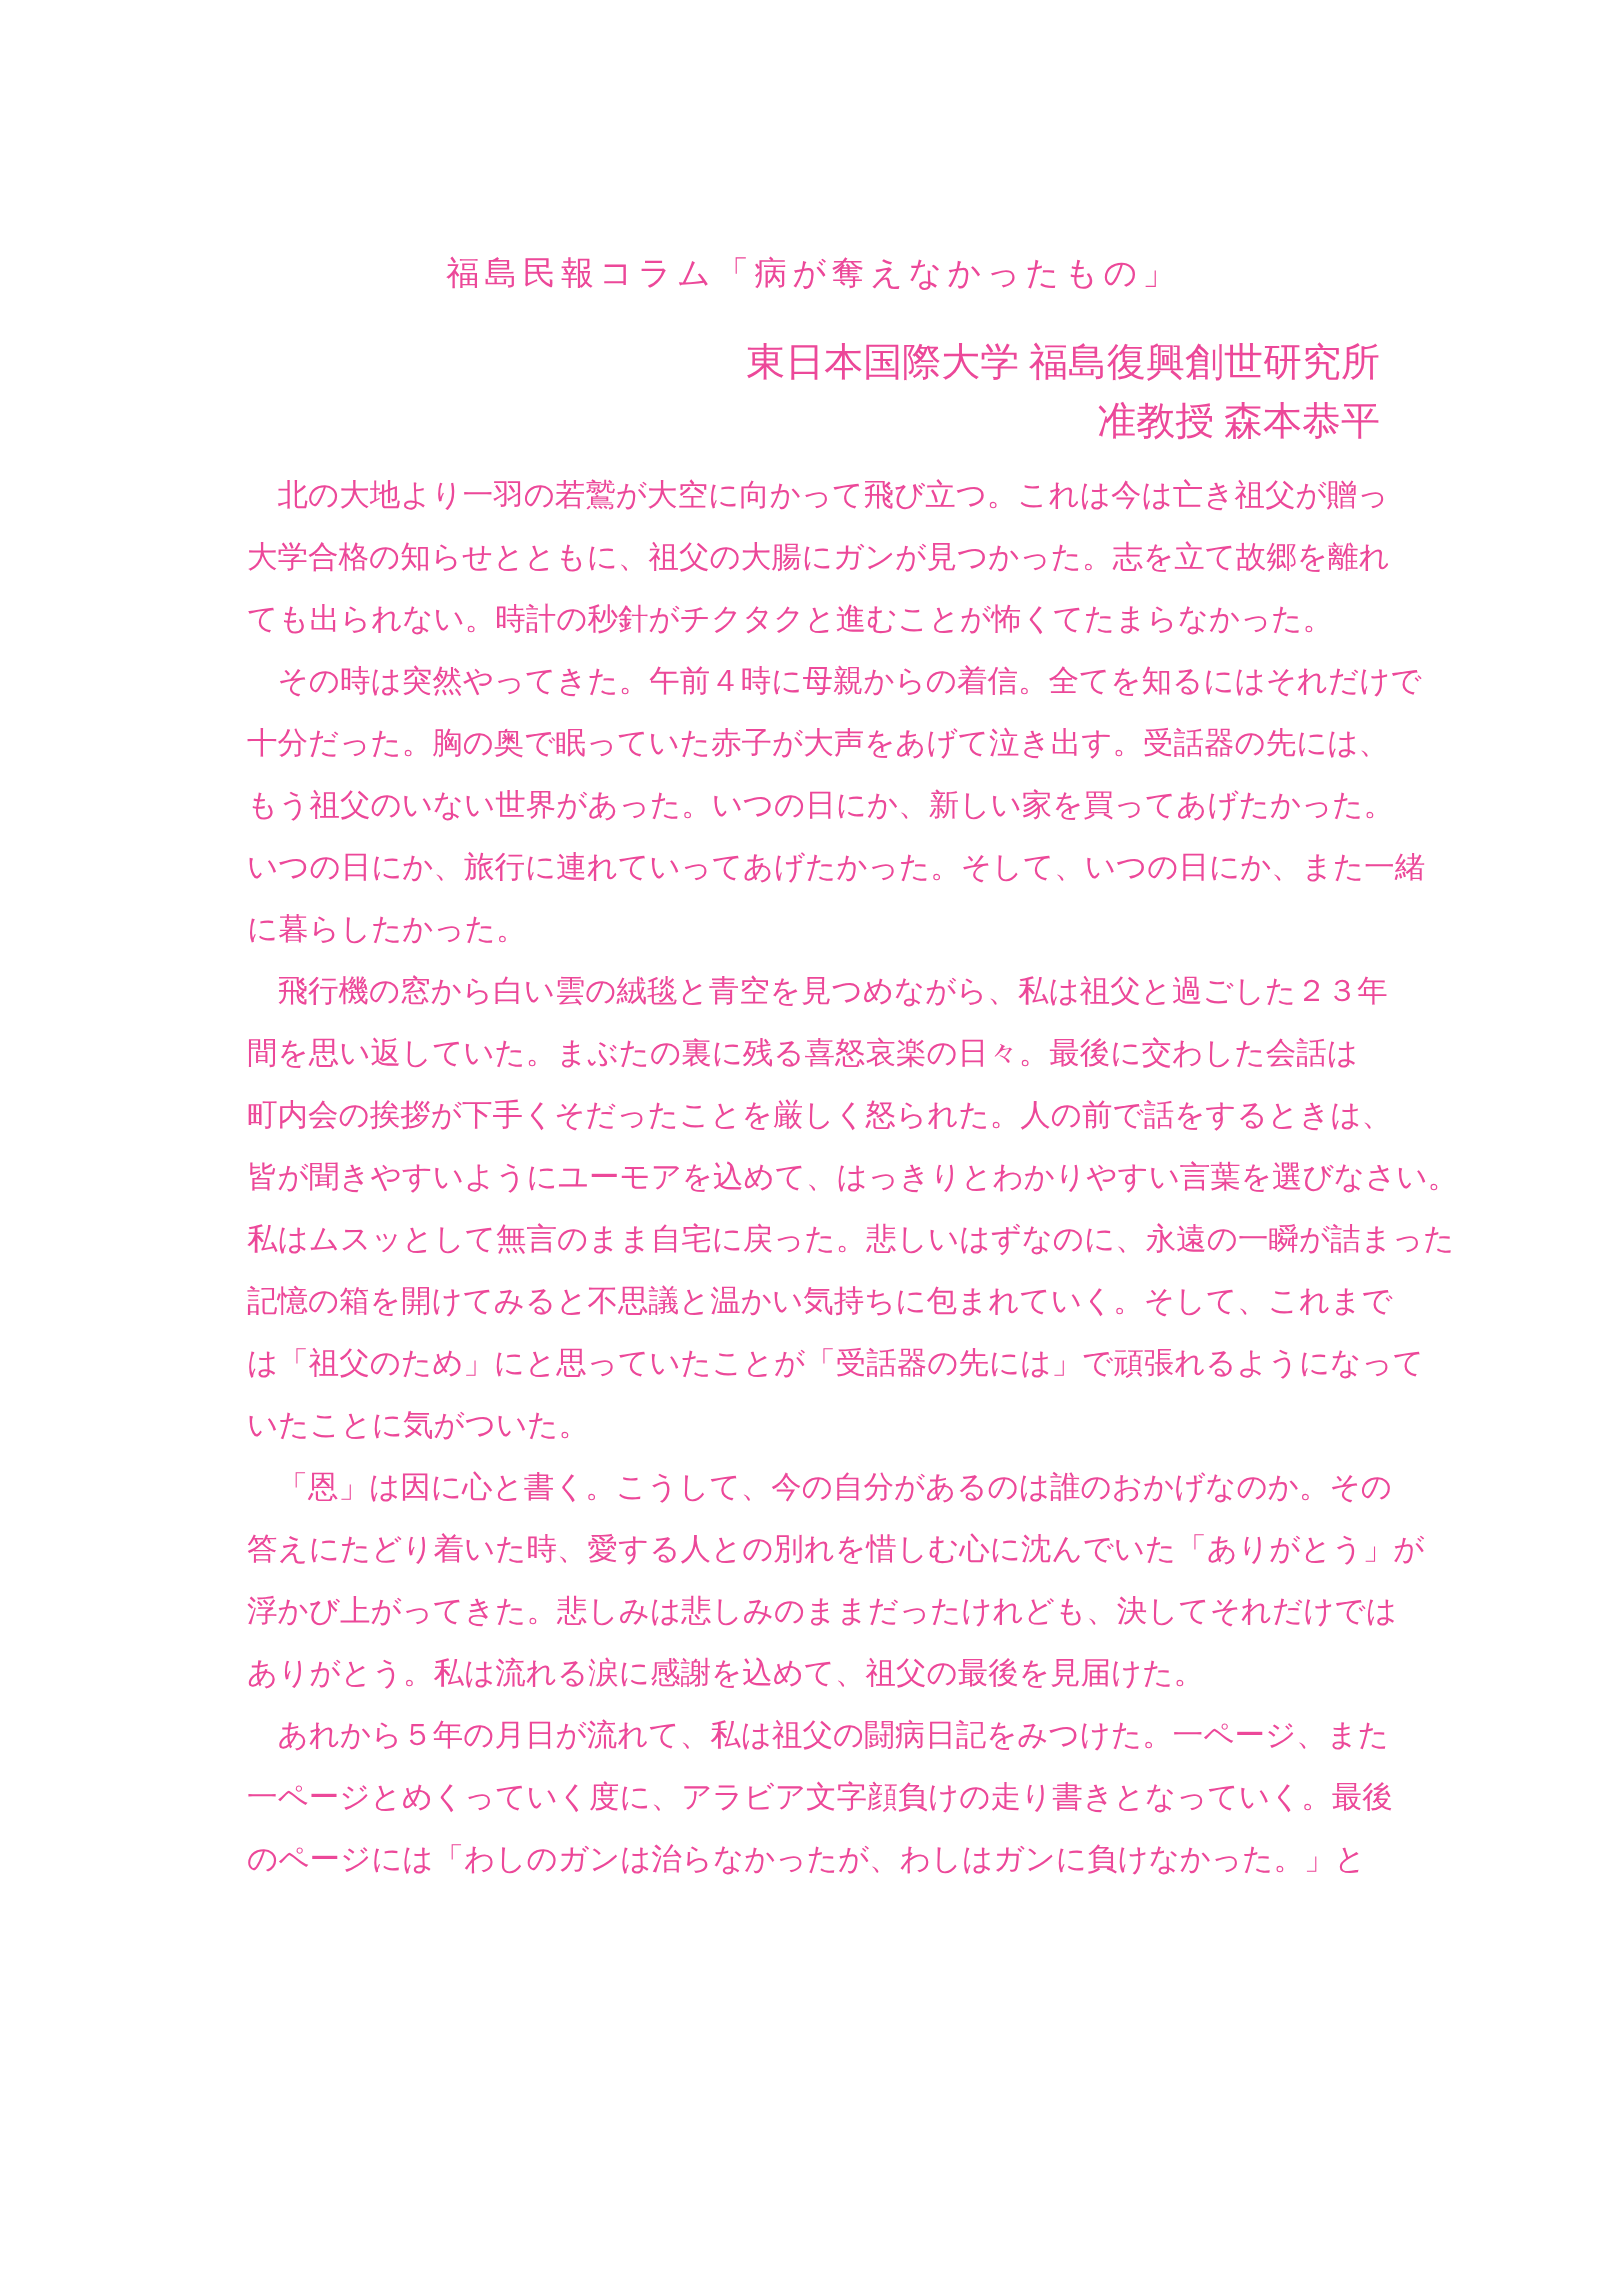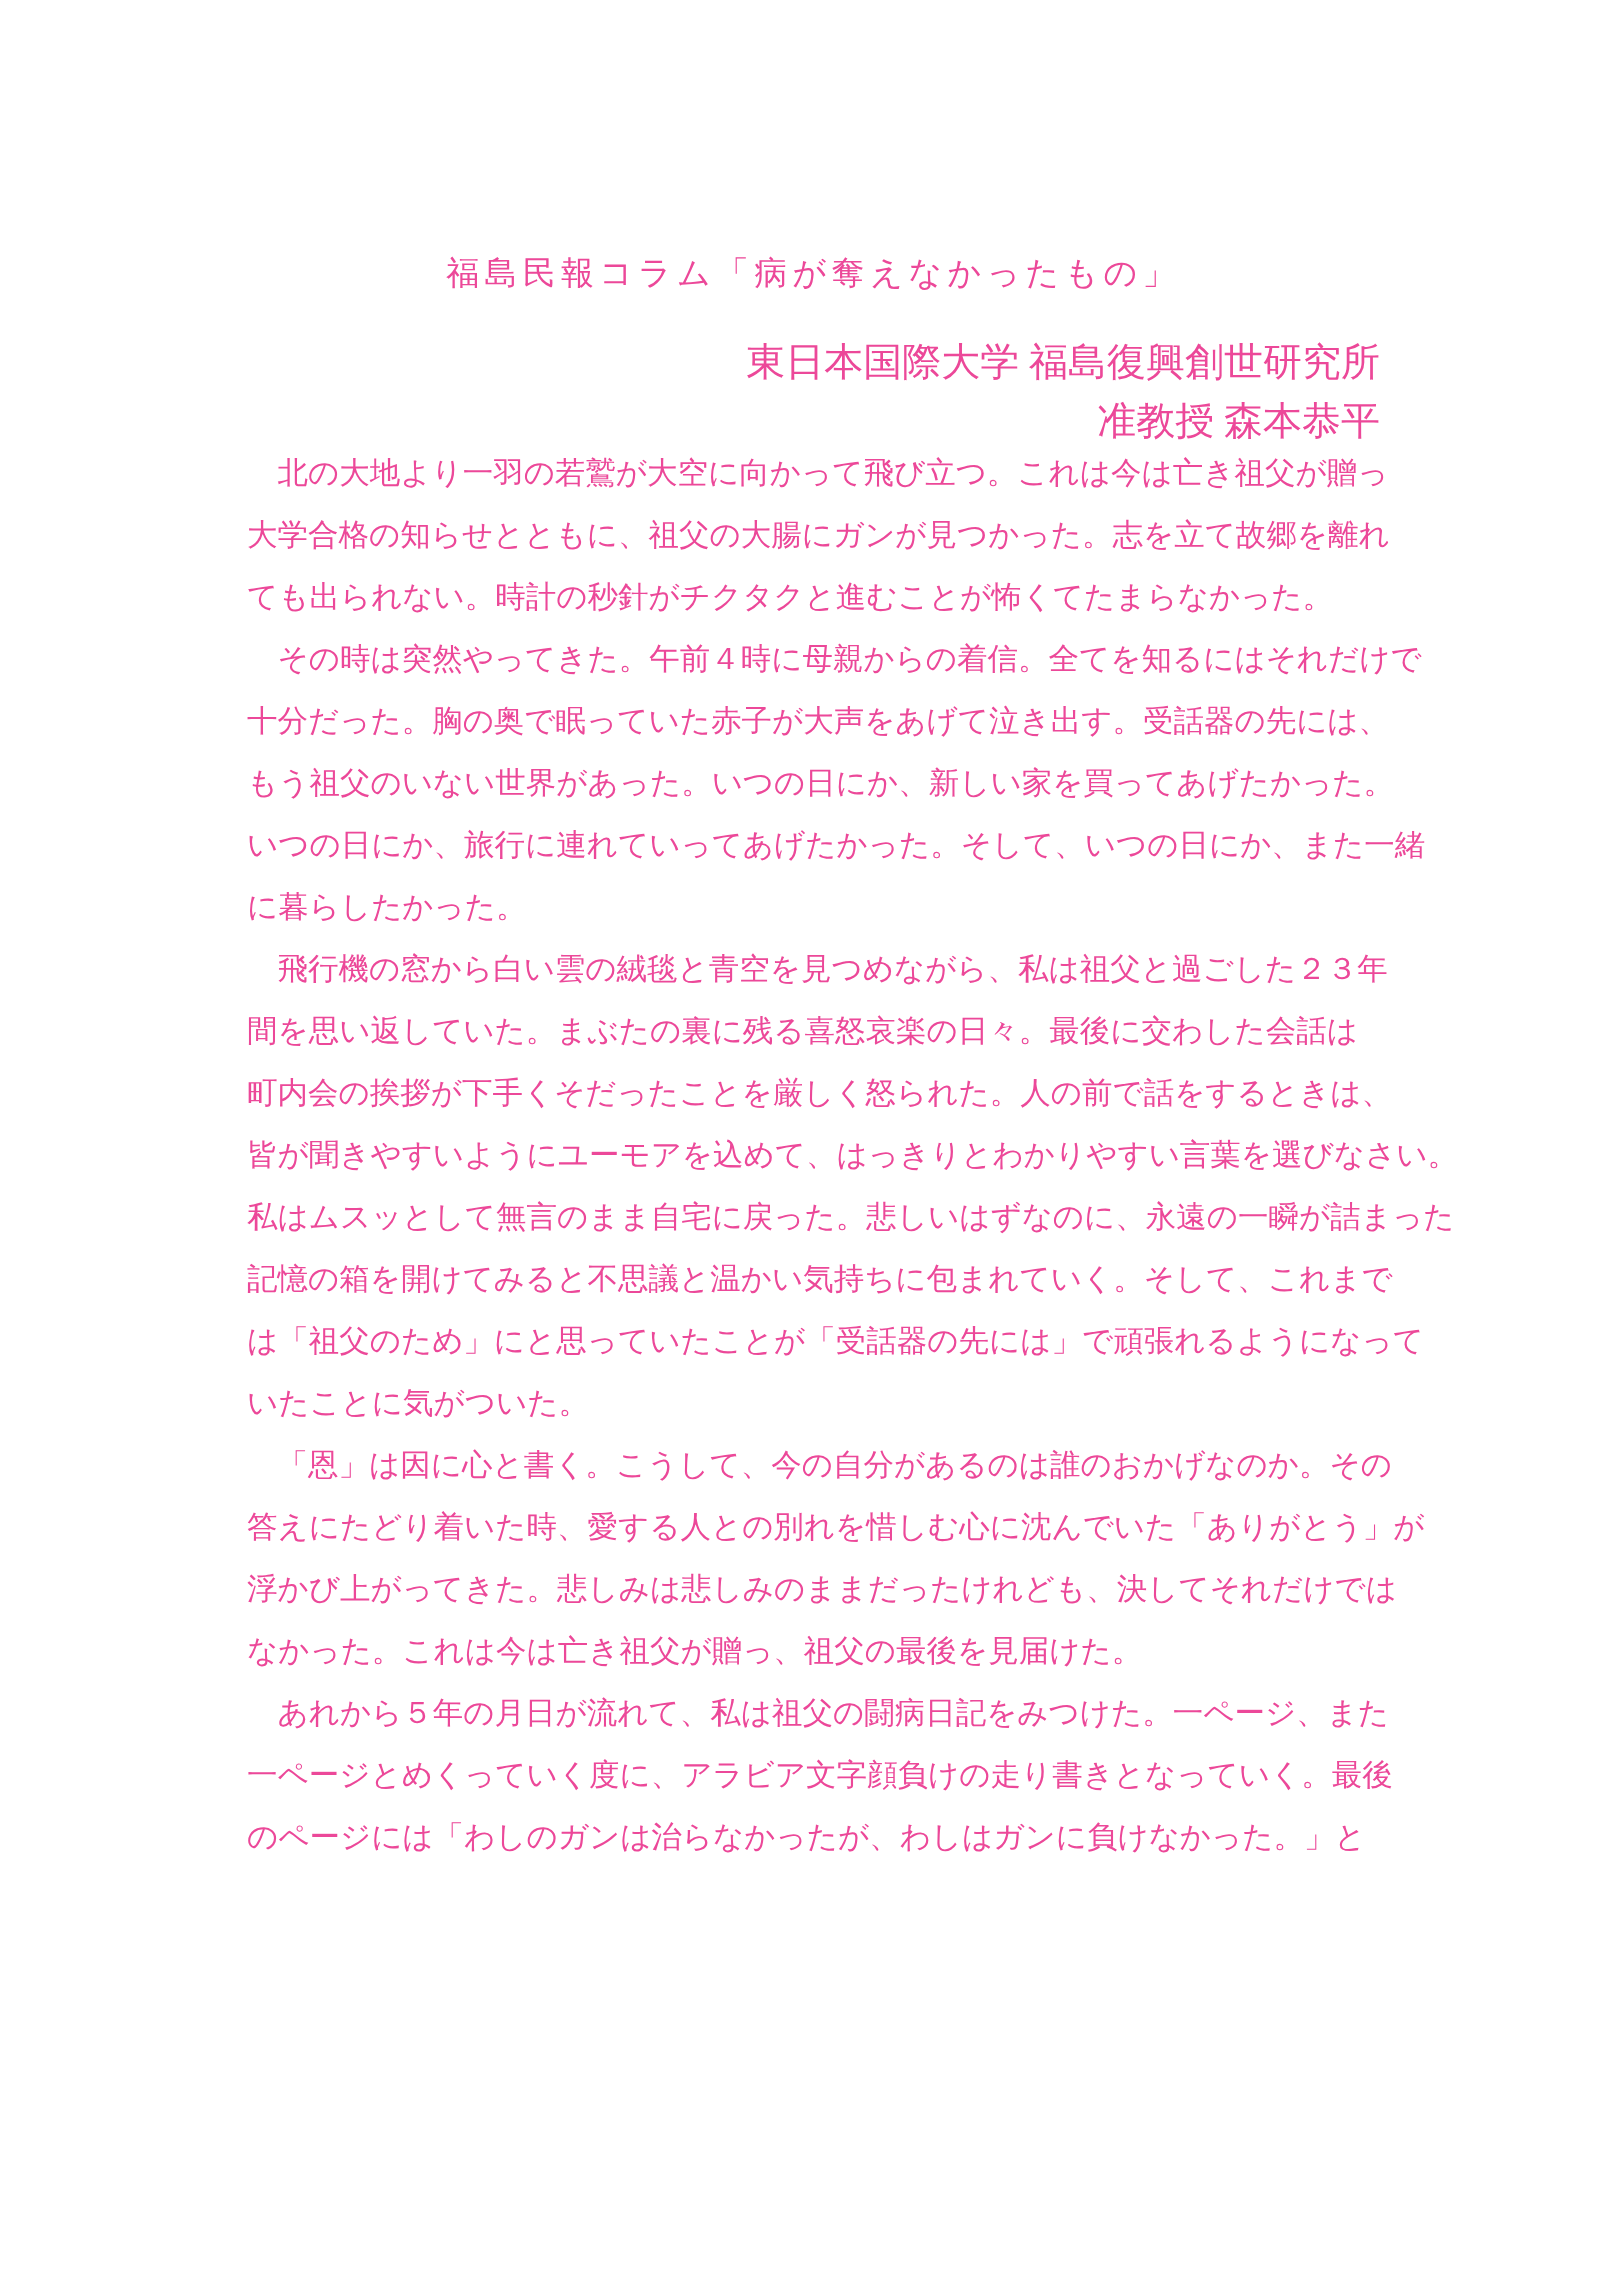--- a/index.html
+++ b/index.html
@@ -37,21 +37,21 @@
     width: 1133px;
     text-align: right;
     font-size: 39px;
     line-height: 59px;
   }
   .byline .byline-line {
     white-space: nowrap;
   }
   .body-text {
     position: absolute;
-    top: 442px;
+    top: 464px;
     left: 247px;
     width: 1133px;
     font-size: 30.5px;
     line-height: 62px;
   }
   .para {
     margin: 0;
   }
   .line {
     white-space: nowrap;
@@ -97,21 +97,21 @@
       <div class="line">私はムスッとして無言のまま自宅に戻った。悲しいはずなのに、永遠の一瞬が詰まった</div>
       <div class="line">記憶の箱を開けてみると不思議と温かい気持ちに包まれていく。そして、これまで</div>
       <div class="line">は「祖父のため」にと思っていたことが「受話器の先には」で頑張れるようになって</div>
       <div class="line">いたことに気がついた。</div>
     </div>
 
     <div class="para">
       <div class="line first">「恩」は因に心と書く。こうして、今の自分があるのは誰のおかげなのか。その</div>
       <div class="line">答えにたどり着いた時、愛する人との別れを惜しむ心に沈んでいた「ありがとう」が</div>
       <div class="line">浮かび上がってきた。悲しみは悲しみのままだったけれども、決してそれだけでは</div>
-      <div class="line">なかった。これは今は亡き祖父が贈っ、祖父の最後を見届けた。</div>
+      <div class="line">ありがとう。私は流れる涙に感謝を込めて、祖父の最後を見届けた。</div>
     </div>
 
     <div class="para">
       <div class="line first">あれから５年の月日が流れて、私は祖父の闘病日記をみつけた。一ページ、また</div>
       <div class="line">一ページとめくっていく度に、アラビア文字顔負けの走り書きとなっていく。最後</div>
       <div class="line">のページには「わしのガンは治らなかったが、わしはガンに負けなかった。」と</div>
     </div>
 
   </div>
 </div>

